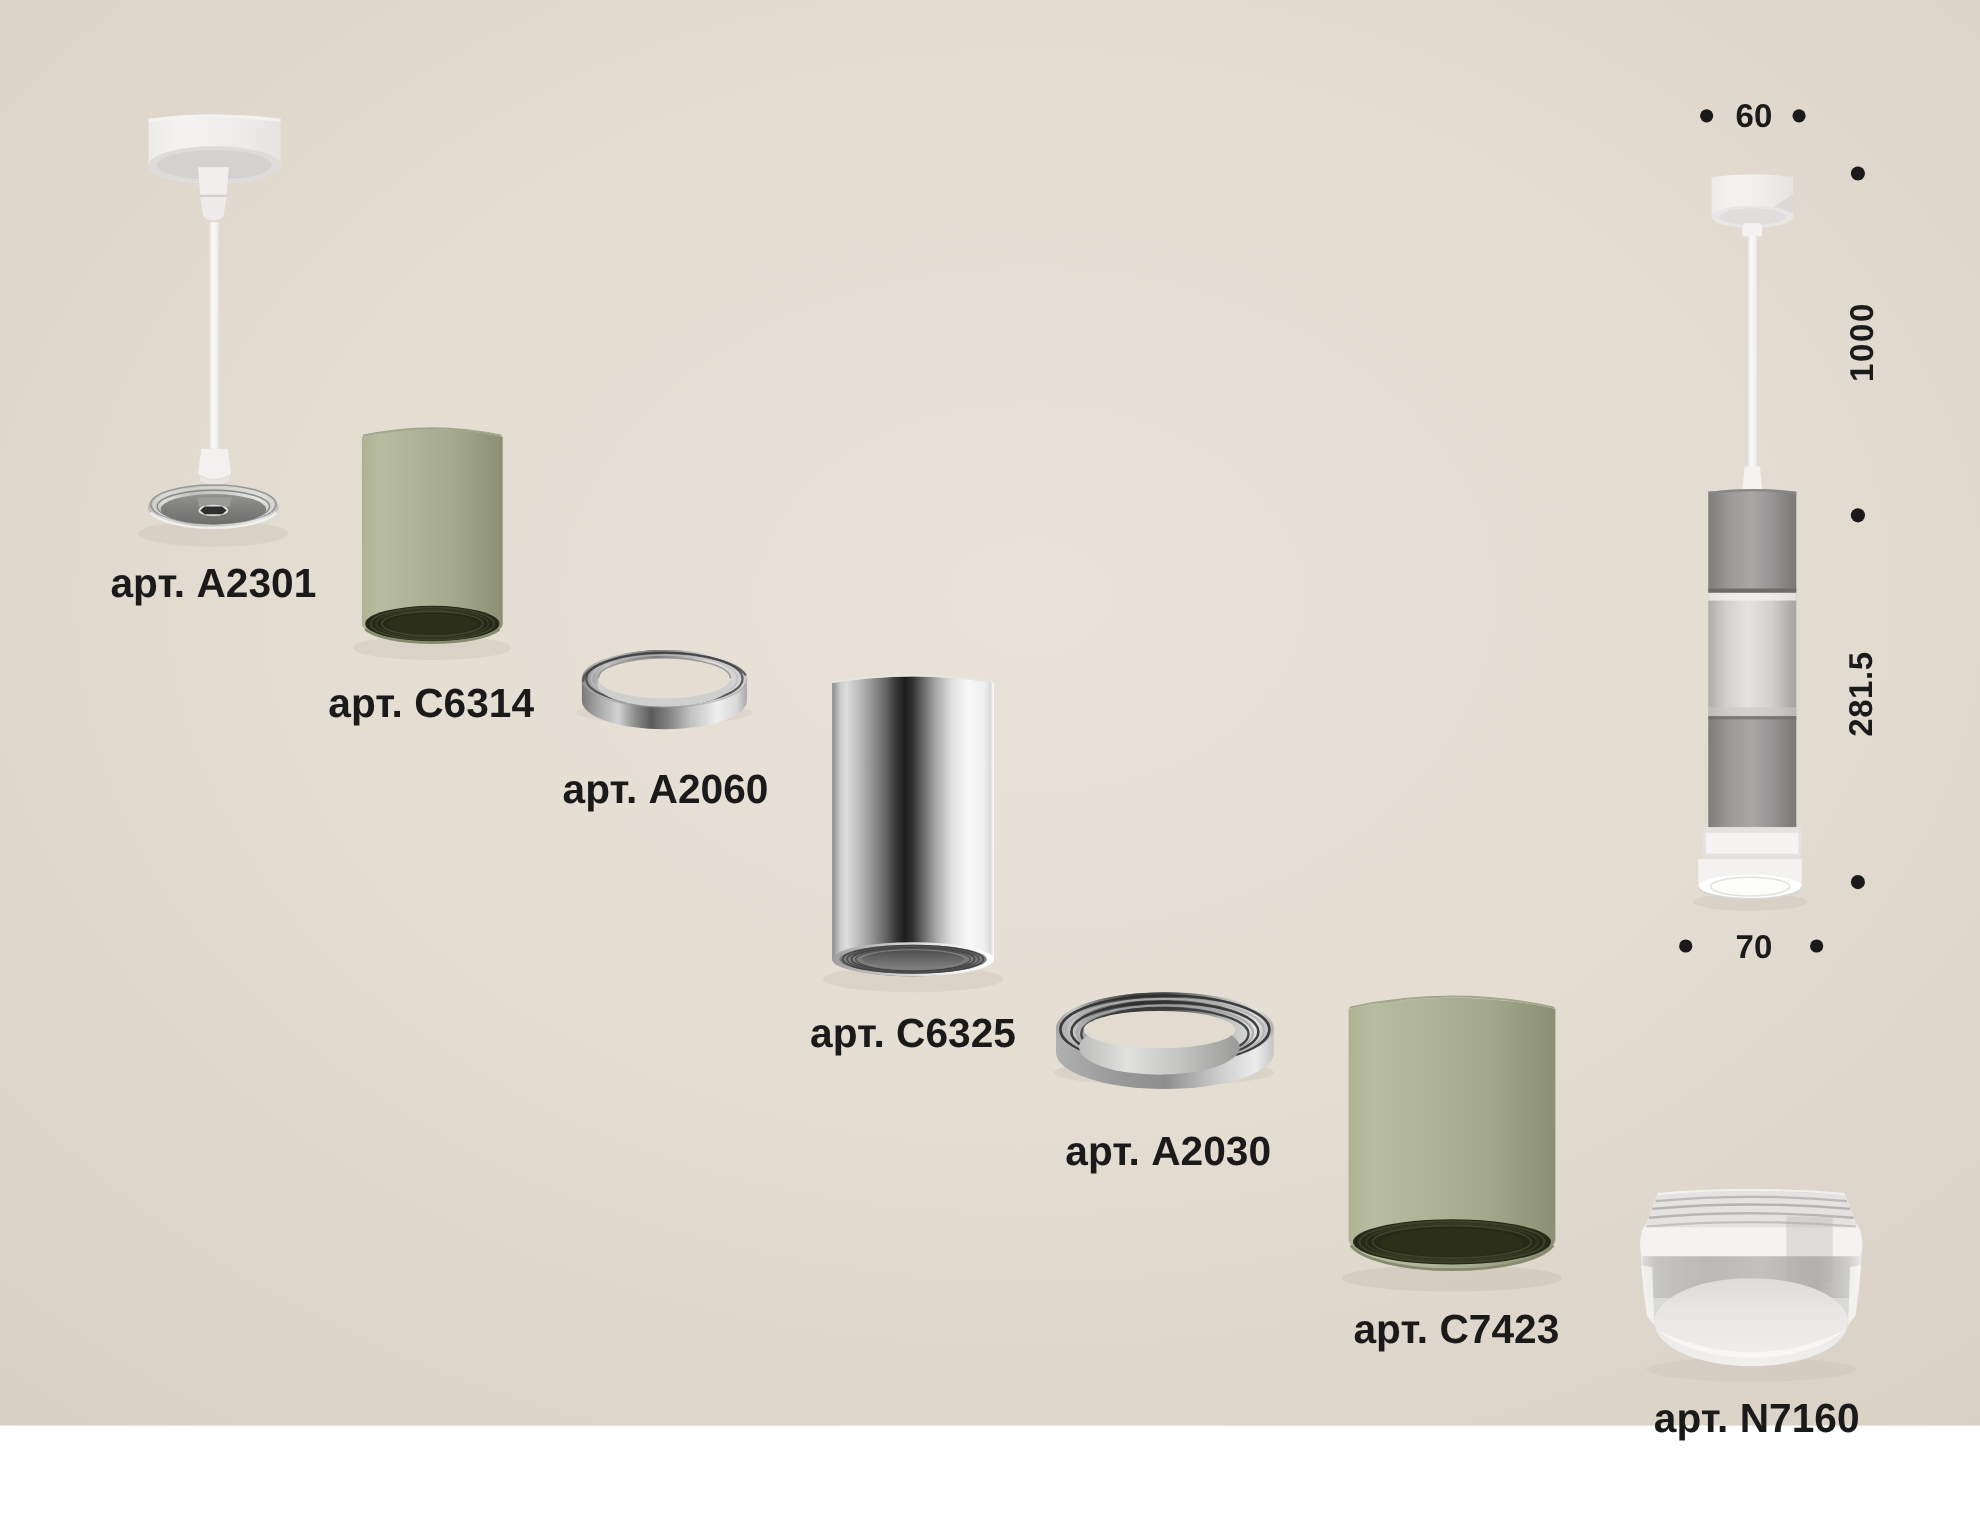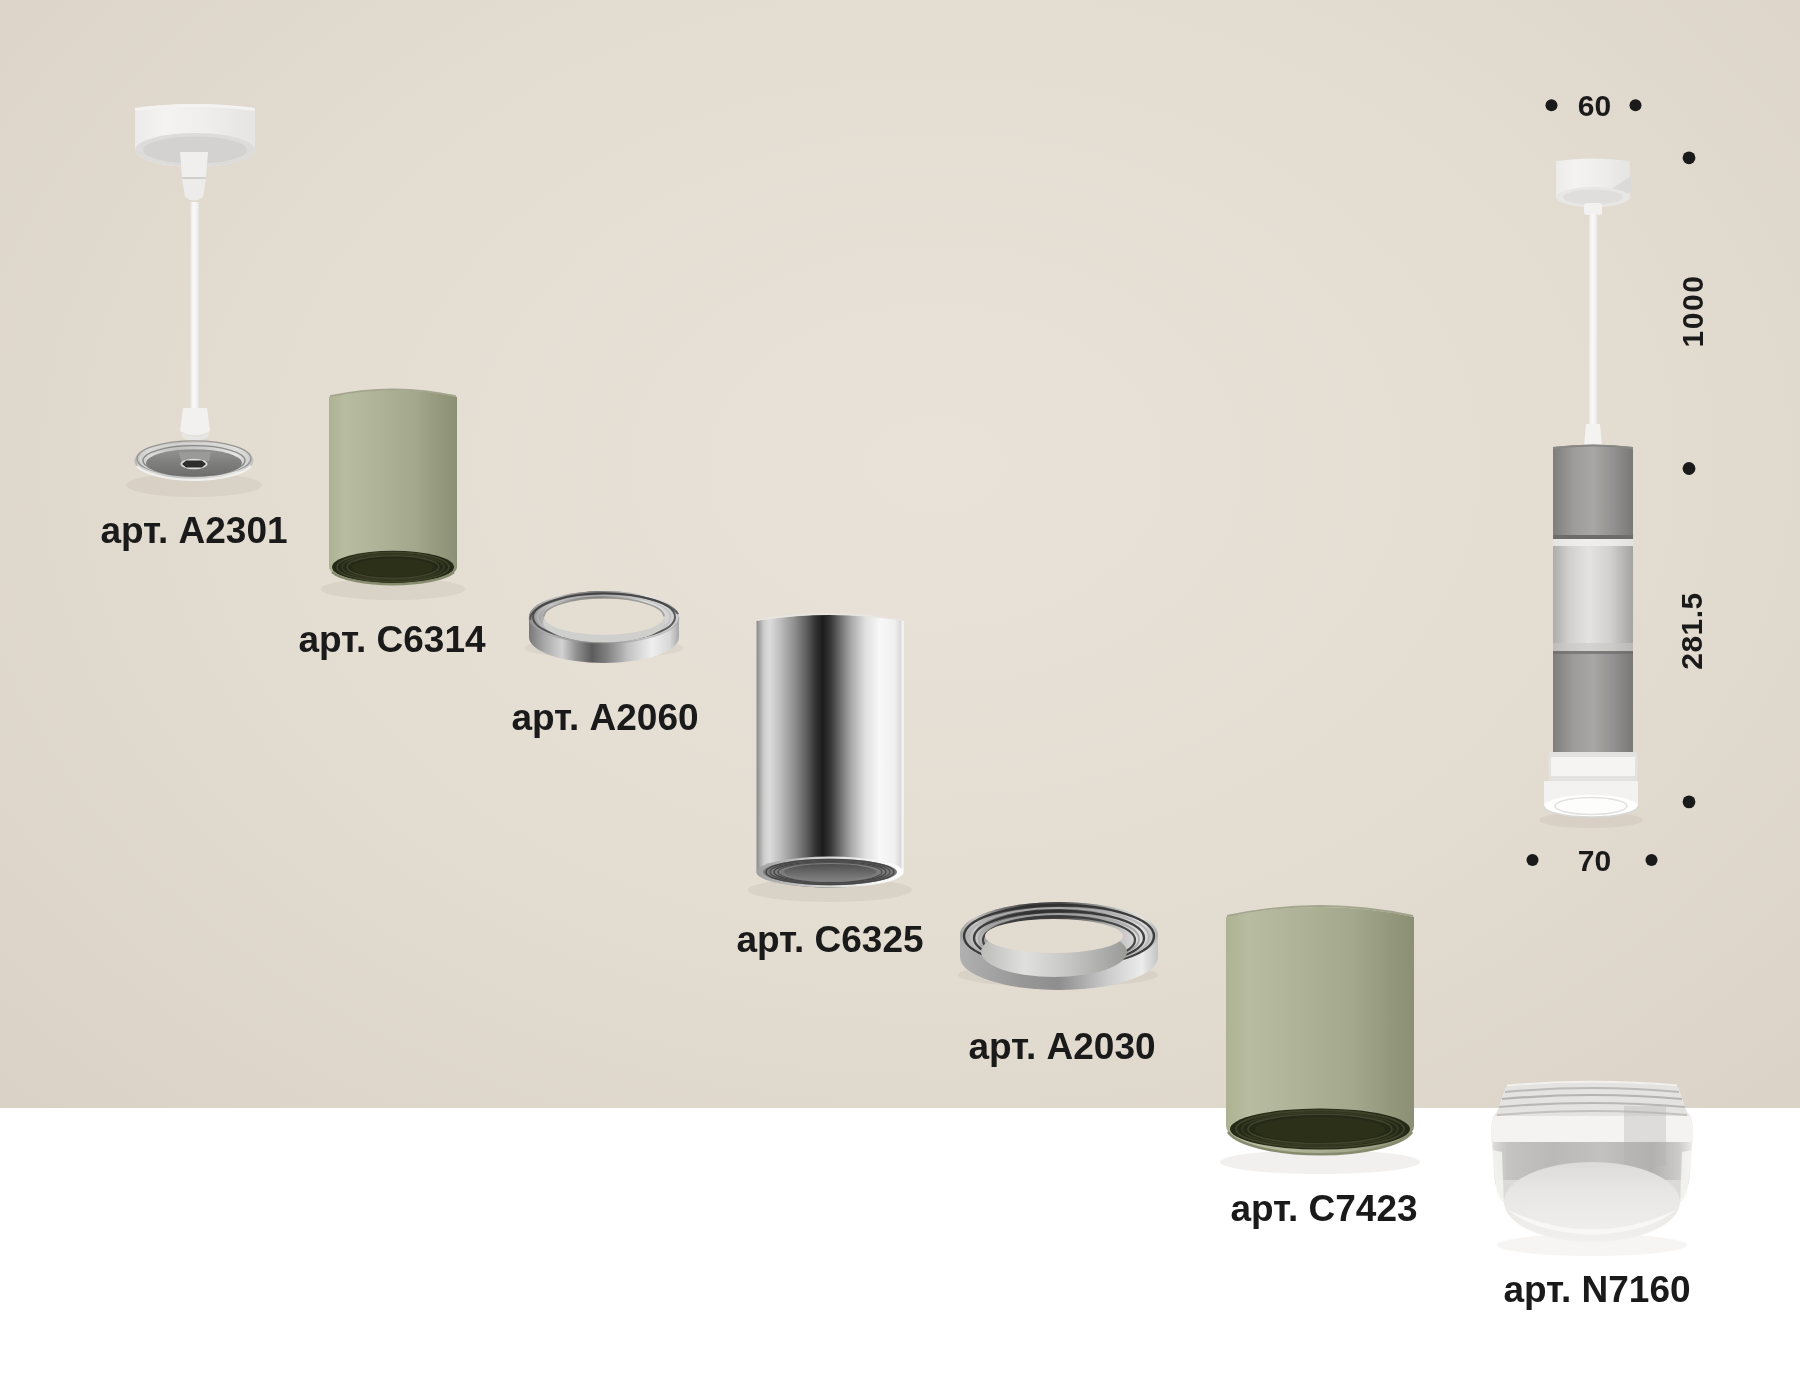--- a/index.html
+++ b/index.html
@@ -1,17 +1,17 @@
 <!DOCTYPE html>
 <html><head>
 <meta charset="utf-8">
 <style>
   html,body{margin:0;padding:0;}
   body{width:1800px;height:1400px;overflow:hidden;font-family:"Liberation Sans",sans-serif;}
-  .stage{position:relative;width:1800px;height:1108px;
+  .stage{position:relative;width:1800px;height:1296px;
     background:radial-gradient(ellipse 1400px 1000px at 52% 42%, #e9e2d8 0%, #e4ddd2 45%, #ddd5c9 80%, #d8d0c3 100%);}
   svg{position:absolute;left:0;top:0;}
 </style>
 </head>
 <body>
 <div class="stage">
 <svg width="1800" height="1400" viewBox="0 0 1800 1400">
 <defs>
 
   <linearGradient id="canopyG" x1="0" y1="0" x2="1" y2="0">

